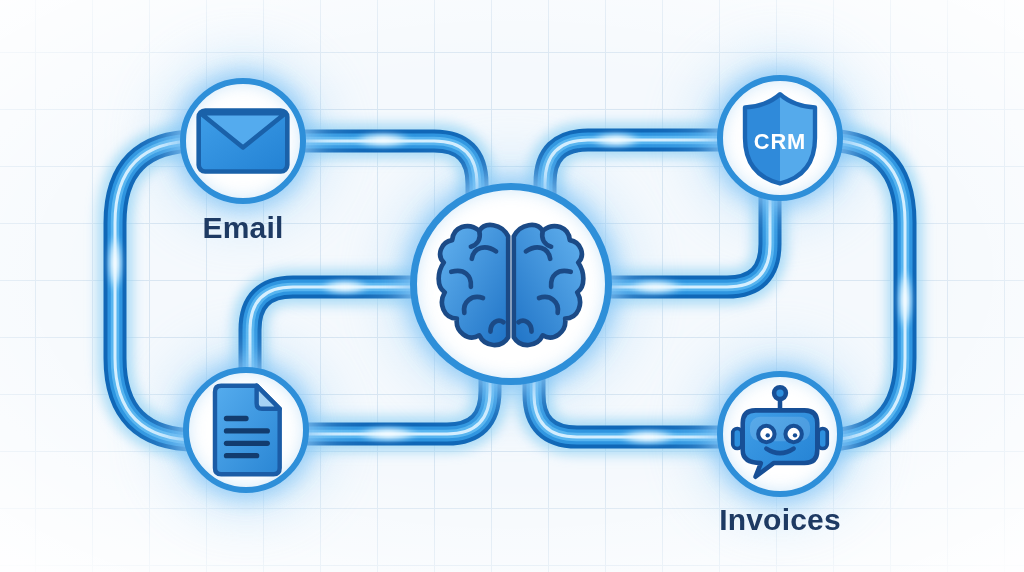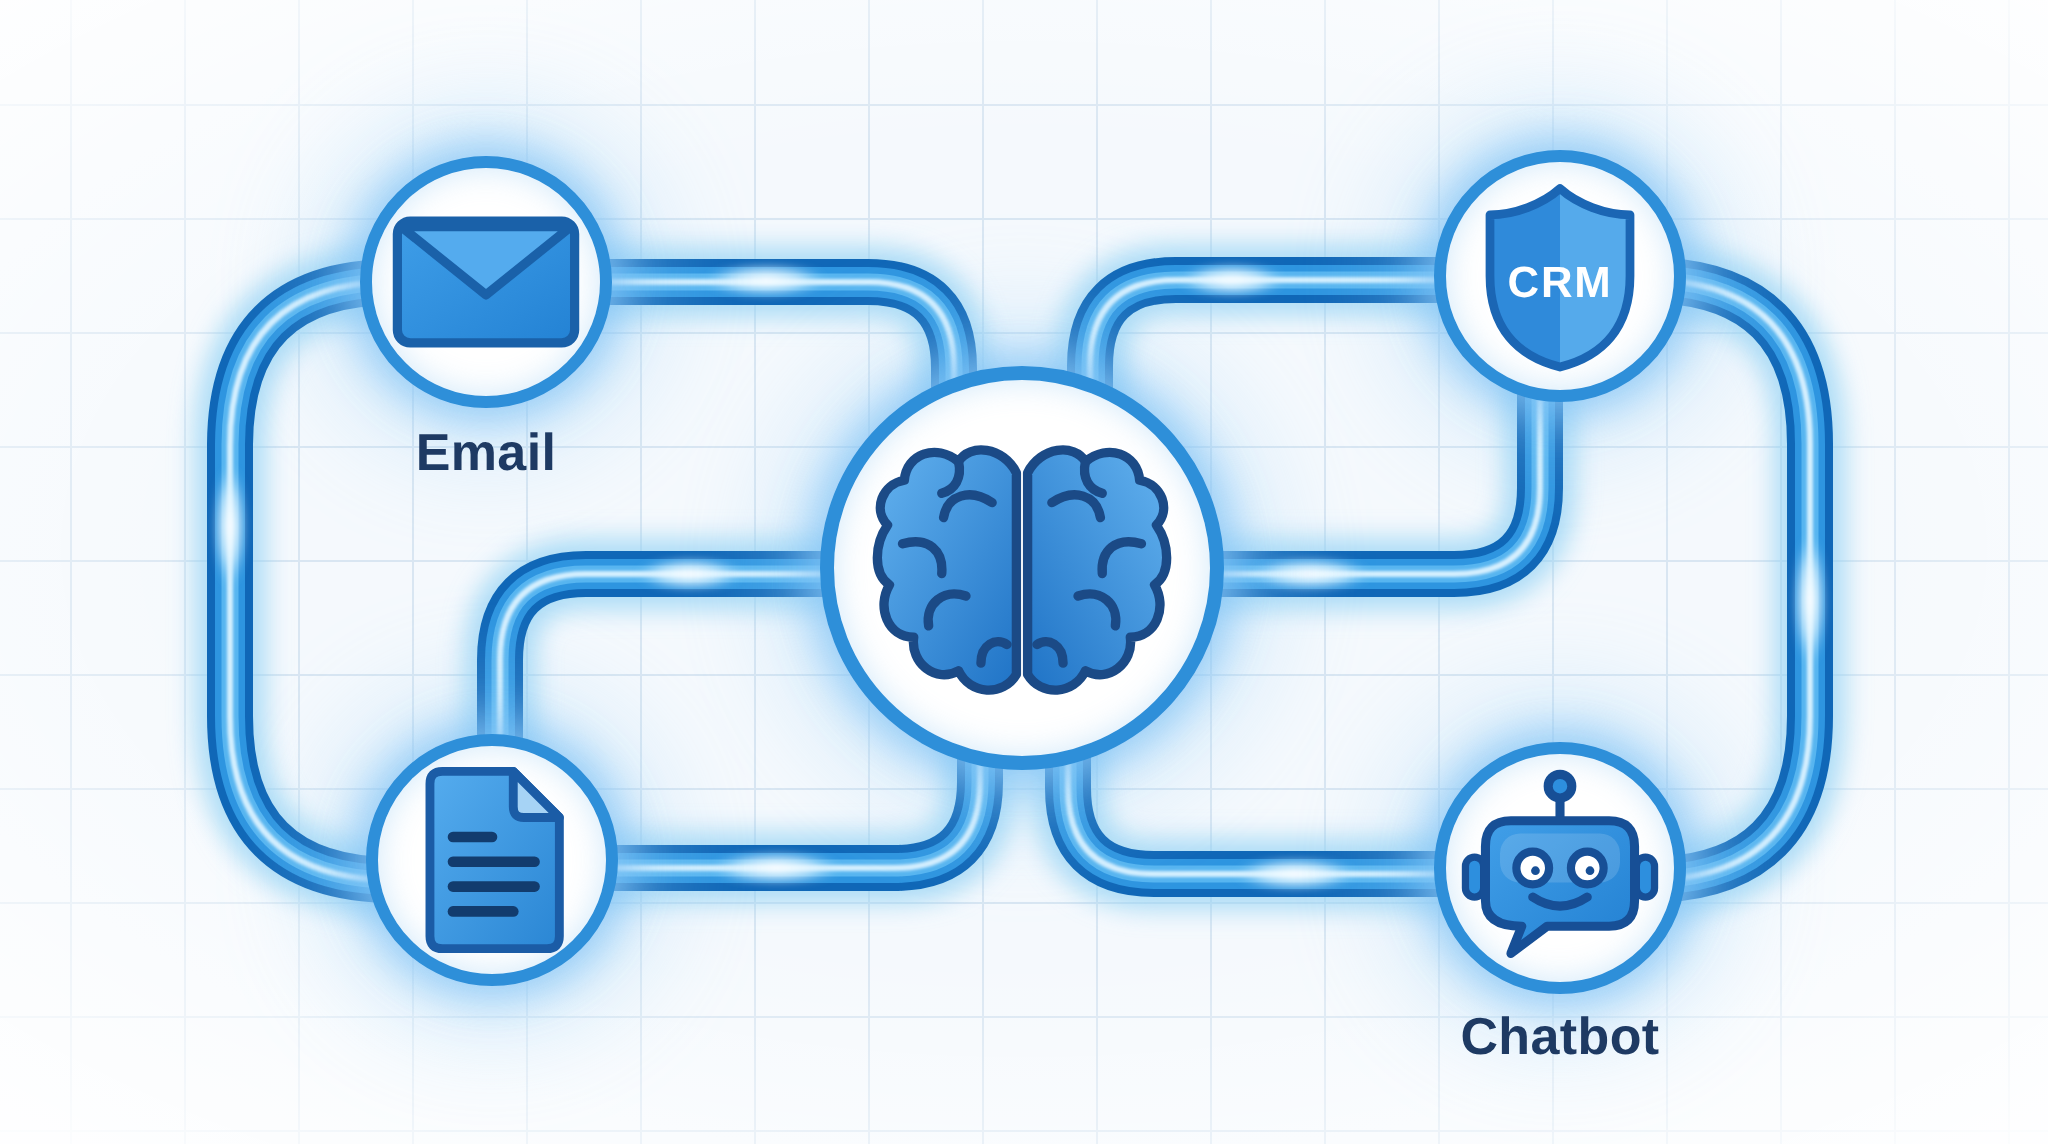--- a/index.html
+++ b/index.html
@@ -28,21 +28,21 @@
     position:absolute;background:#ffffff;border-radius:50%;
     border:6px solid #2e8fd9;
     box-shadow:0 0 22px 6px rgba(130,195,245,.8), 0 0 55px 18px rgba(160,212,248,.45),
                inset 0 0 16px rgba(150,205,245,.45);
     display:flex;align-items:center;justify-content:center;
   }
   .node.small{width:114px;height:114px;}
   .node.big{width:188px;height:188px;border-width:7px;}
   .label{
     position:absolute;width:220px;text-align:center;
-    font-weight:700;font-size:26px;color:#1e3a63;letter-spacing:.2px;
+    font-weight:700;font-size:30px;color:#1e3a63;letter-spacing:.2px;
   }
   .shield-text{font:700 25px "Liberation Sans",sans-serif;fill:#ffffff;letter-spacing:1px;}
 </style>
 </head>
 <body>
 
 <div class="canvas">
   <div class="vignette"></div>
 
   <svg class="pipes" viewBox="0 0 1024 572" aria-hidden="true">
@@ -215,14 +215,14 @@
       <rect x="97" y="50" width="10" height="22" rx="5" fill="#2d8fde" stroke="#174f96" stroke-width="4"></rect>
       <path d="M 28,30 H 82 Q 96,30 96,44 V 74 Q 96,88 82,88 H 48 L 28,103 L 34,88 Q 14,88 14,74 V 44 Q 14,30 28,30 Z" fill="url(#botG)" stroke="#174f96" stroke-width="5" stroke-linejoin="round"></path>
       <rect x="22" y="37" width="66" height="27" rx="11" fill="rgba(255,255,255,0.14)"></rect>
       <circle cx="40" cy="56" r="9" fill="#ffffff" stroke="#174f96" stroke-width="4.5"></circle>
       <circle cx="70" cy="56" r="9" fill="#ffffff" stroke="#174f96" stroke-width="4.5"></circle>
       <circle cx="41.5" cy="57.5" r="2.4" fill="#174f96"></circle>
       <circle cx="71.5" cy="57.5" r="2.4" fill="#174f96"></circle>
       <path d="M 40,72 Q 55,82 70,72" fill="none" stroke="#174f96" stroke-width="5" stroke-linecap="round"></path>
     </svg>
   </div>
-  <div class="label" style="left:670px;top:503px;">Chatbot</div>
+  <div class="label" style="left:670px;top:503px;">Invoices</div>
 </div>
 
 </body></html>

